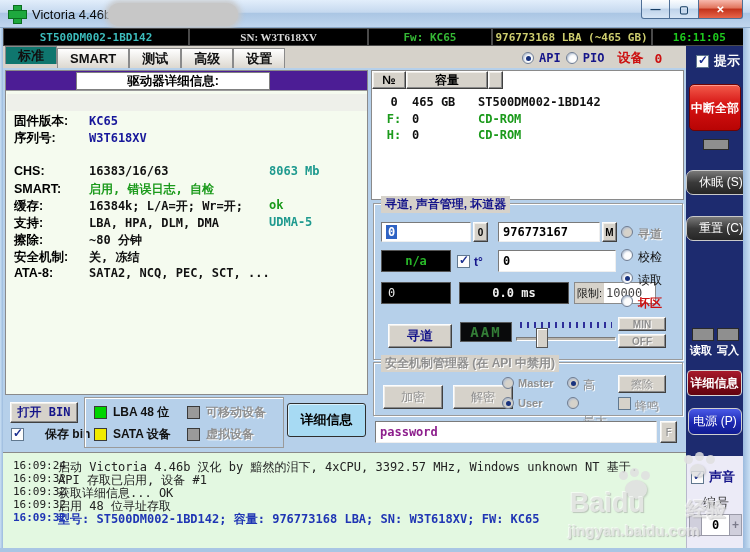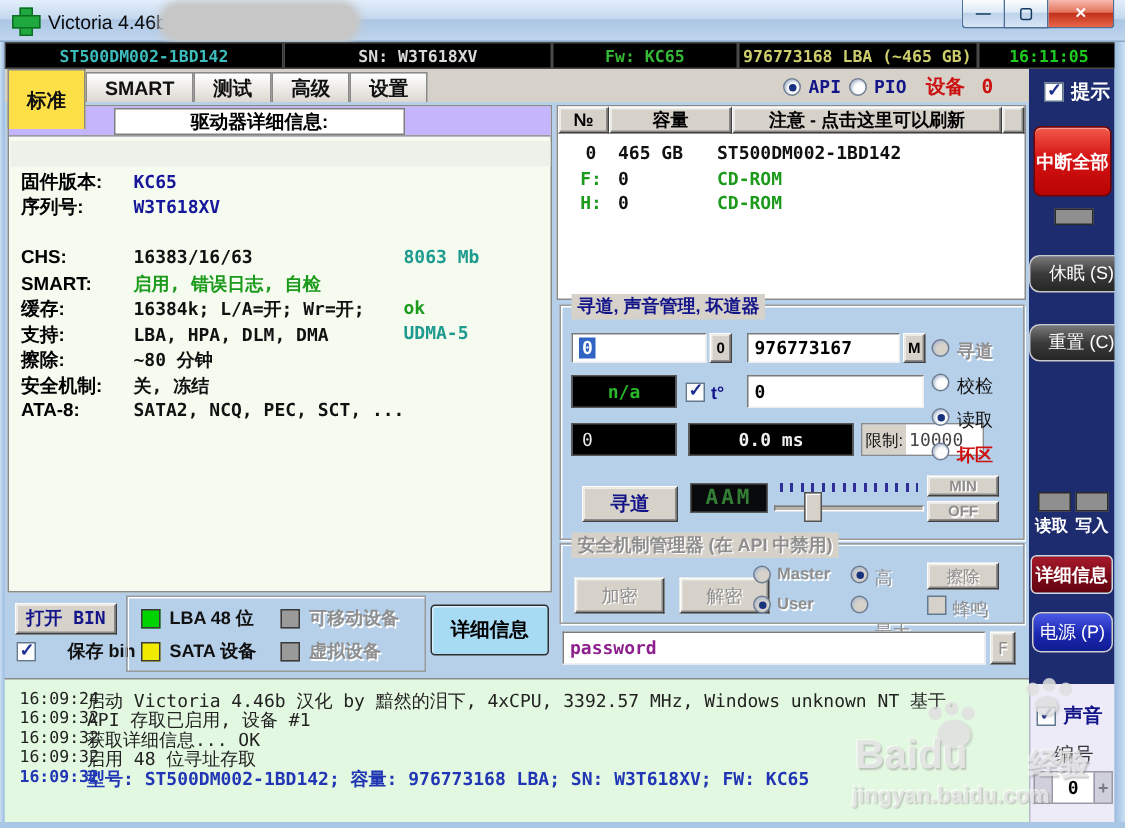--- a/index.html
+++ b/index.html
@@ -20,51 +20,51 @@
   .win-btn.min { width:29px; border-bottom-left-radius:3px; }
   .win-btn.max { width:28px; border-left:none; border-right:none; }
   .win-btn.close { width:45px; color:#fff; border-bottom-right-radius:3px;
     background:linear-gradient(#f7b9ad,#e1745c 45%,#c23category 0,#c2321b 50%,#e8654a); background:linear-gradient(#f7b9ad,#e1745c 45%,#c2321b 50%,#e8654a); }
 
   
   .statusbar { position:absolute; left:3px; top:28px; width:744px; height:18px; background:#000; display:flex;
     font-family:"DejaVu Sans Mono", monospace; font-size:11px; font-weight:bold; }
   .seg { border:1px solid #4a4a4a; display:flex; align-items:center; justify-content:center; white-space:nowrap; }
   .seg.model { width:193px; color:#3cbcbc; }
-  .seg.sn    { width:186px; color:#d9d9d9; }
+  .seg.sn    { width:186px; color:#d9d9d9;font-family:Liberation Serif, serif; }
   .seg.fw    { width:128px; color:#35b835; }
   .seg.lba   { width:166px; color:#cdcd6e; }
   .seg.clk   { width:99px;  color:#1ecb1e; }
 
   
   .tabbar { position:absolute; left:3px; top:46px; width:683px; height:22px; background:#d6d2ca; }
   .tabs { position:absolute; left:2px; top:0; display:flex; height:22px; }
   .tab { height:20px; margin-top:2px; padding:0 12px; display:flex; align-items:center; font-size:13px; font-weight:bold; color:#111;
     background:linear-gradient(#ffffff,#dcd8d0); border:1px solid #8a8a8a; border-bottom:none; }
-  .tab.active { height:40px; margin-top:0; background:#fde047; position:relative; z-index:2; }
+  .tab.active { height:18px; margin-top:0; background:#0f766e; position:relative; z-index:2; }
   .mode-group { position:absolute; left:519px; top:3px; display:flex; align-items:center; gap:5px;
     font-family:"DejaVu Sans Mono", monospace; font-weight:bold; font-size:12px; color:#15158a; }
   .devlab { color:#cc1111; font-weight:bold; font-size:13px; margin-left:8px; font-family:"Liberation Sans",sans-serif; }
   .devnum { color:#cc1111; font-weight:bold; font-size:13px; margin-left:6px; }
 
   
   .radio { display:inline-block; width:12px; height:12px; border-radius:50%; background:#fdfdfd; border:1px solid #6e7c92; box-shadow:inset 1px 1px 2px #aebdd2; vertical-align:middle; }
   .radio.sel::after { content:""; display:block; width:5px; height:5px; margin:2.5px; border-radius:50%; background:#18327e; }
   .radio.dis { background:#d6d2ca; }
   .cb { display:inline-block; width:13px; height:13px; background:#fdfdfd; border:1px solid #61788f; position:relative; vertical-align:middle; }
   .cb.checked::after { content:"✓"; position:absolute; left:1px; top:-3px; font-size:12px; font-weight:bold; color:#1b2f90; }
   .cb.dis { background:#d6d2ca; }
   .btn3d { background:#d6d2ca; border:1px solid #404040; border-top-color:#fdfdfd; border-left-color:#fdfdfd; box-shadow:inset -1px -1px 0 #8a8a8a, inset 1px 1px 0 #efede8; display:flex; align-items:center; justify-content:center; }
   .embossed { color:#8f8f8f; text-shadow:1px 1px 0 #ffffff; }
   .lcd { background:#000; border:1px solid #555; display:flex; align-items:center; font-family:"DejaVu Sans Mono",monospace; }
   .sunken-input { background:#fff; border:1px solid #7a7a7a; border-bottom-color:#efefef; border-right-color:#efefef; font-family:"DejaVu Sans Mono",monospace; font-weight:bold; display:flex; align-items:center; padding:0 4px; }
 
   
   .info-panel { position:absolute; left:5px; top:70px; width:363px; height:325px; background:#f5fbef; border:1px solid #8a8a8a; }
-  .info-header { position:absolute; left:0; top:0; width:100%; height:20px; background:#c4b5fd; border-bottom:1px solid #9a9a9a; }
+  .info-header { position:absolute; left:0; top:0; width:100%; height:20px; background:#4c1d95; border-bottom:1px solid #9a9a9a; }
   .info-header-cell { position:absolute; left:70px; top:1px; width:194px; height:18px; background:#fff; border:1px solid #808080;
     text-align:center; font-weight:bold; font-size:12.5px; color:#000; line-height:17px; }
   .row-hl { position:absolute; left:1px; top:23px; width:360px; height:17px; background:#eef0ea; }
   .irow { position:absolute; left:8px; white-space:nowrap; height:16px; }
   .ilabel { display:inline-block; width:75px; font-weight:bold; font-size:12.5px; color:#000; }
   .ival { font-family:"DejaVu Sans Mono",monospace; font-weight:bold; font-size:12px; }
   .iextra { position:absolute; left:255px; font-family:"DejaVu Sans Mono",monospace; font-weight:bold; font-size:12px; }
   .c-black { color:#111; } .c-navy { color:#16169a; } .c-teal { color:#1f9a8f; } .c-green { color:#1b9a1b; }
 
   
@@ -215,21 +215,20 @@
         <span class="swatch" style="background: rgb(154, 154, 154);"></span>
         <span class="embossed">虚拟设备</span>
       </div>
   </div>
   <div class="detailsbtn">详细信息</div>
 
   <div class="dtable">
     <div class="dthead">
       <div class="dth btn3d" style="width:34px">№</div>
       <div class="dth btn3d" style="width:82px">容量</div>
-      <div class="dth btn3d" style="width:180px">注意 - 点击这里可以刷新</div>
       <div class="dth btn3d" style="width:15px"></div>
     </div>
     <div class="dtr" style="top:24px">
       <span class="no c-black">0</span>
       <span class="cap c-black">465 GB</span>
       <span class="nm c-black">ST500DM002-1BD142</span>
     </div>
     <div class="dtr" style="top:41px">
       <span class="no c-green">F:</span>
       <span class="cap c-black">0</span>

